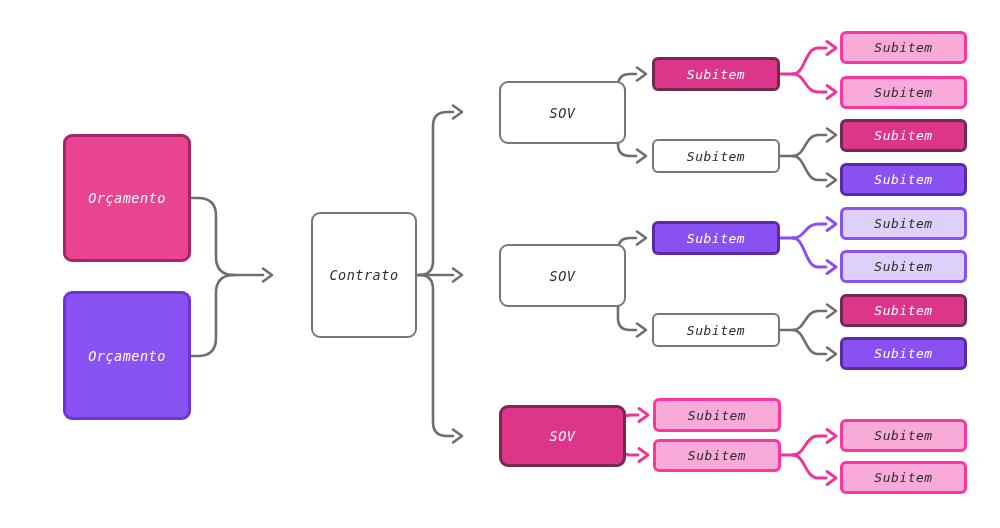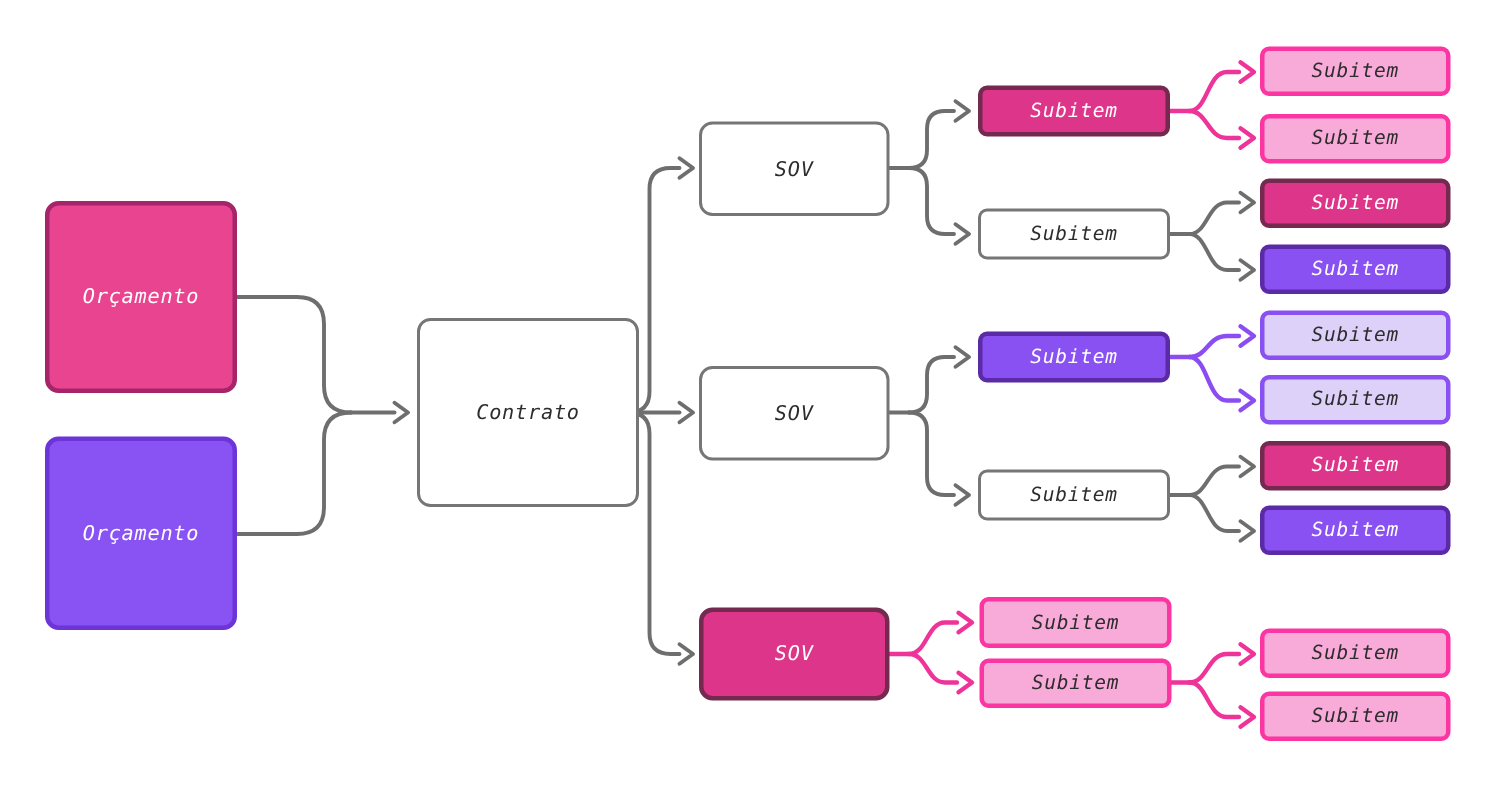--- a/index.html
+++ b/index.html
@@ -6,21 +6,21 @@
   .canvas{position:relative;width:1000px;height:528px;background:#ffffff;overflow:hidden;
           font-family:"DejaVu Sans Mono","Liberation Mono",monospace;}
   .edges{position:absolute;left:0;top:0;}
   .edges path{fill:none;stroke-linecap:round;stroke-linejoin:round;}
   .e-gray path{stroke:#6e6e6e;stroke-width:2.6;}
   .e-pink path{stroke:#ee3399;stroke-width:2.9;}
   .e-purple path{stroke:#8b4df2;stroke-width:2.9;}
 
   .node{position:absolute;box-sizing:border-box;display:flex;align-items:center;justify-content:center;
         font-size:13px;letter-spacing:0.5px;border-radius:6px;}
-  .lg{border-radius:9px;font-size:13.5px;}
+  .lg{border-radius:9px;font-size:13.5px;margin-left:33px;}
   .v-magenta-lg{background:#e9448f;border:3px solid #a6246a;color:#ffffff;}
   .v-purple-lg {background:#8952f3;border:3px solid #6d35d8;color:#ffffff;}
   .v-white     {background:#ffffff;border:2.5px solid #767676;color:#2d2d2d;}
   .v-magenta   {background:#dd3589;border:3px solid #74294f;color:#ffffff;}
   .v-purple    {background:#8950f2;border:3px solid #5b2aa6;color:#ffffff;}
   .v-pink-light{background:#f8abd8;border:3px solid #fb35a2;color:#2d2d2d;}
   .v-lavender  {background:#ddd1f9;border:3px solid #8950f2;color:#2d2d2d;}
   .node span{pointer-events:none;font-style:italic;}
 </style>
 </head>
@@ -113,21 +113,21 @@
   </svg>
 
   <div class="node lg v-magenta-lg" style="left:30px;top:134px;width:128px;height:128px;">
     <span>Orçamento</span>
   </div>
 
   <div class="node lg v-purple-lg" style="left:30px;top:291px;width:128px;height:129px;">
     <span>Orçamento</span>
   </div>
 
-  <div class="node lg v-white" style="left:278px;top:212px;width:148px;height:126px;">
+  <div class="node lg v-white" style="left:278px;top:212px;width:106px;height:126px;">
     <span>Contrato</span>
   </div>
 
   <div class="node lg v-white" style="left:466px;top:81px;width:127px;height:63px;">
     <span>SOV</span>
   </div>
 
   <div class="node lg v-white" style="left:466px;top:244px;width:127px;height:63px;">
     <span>SOV</span>
   </div>

